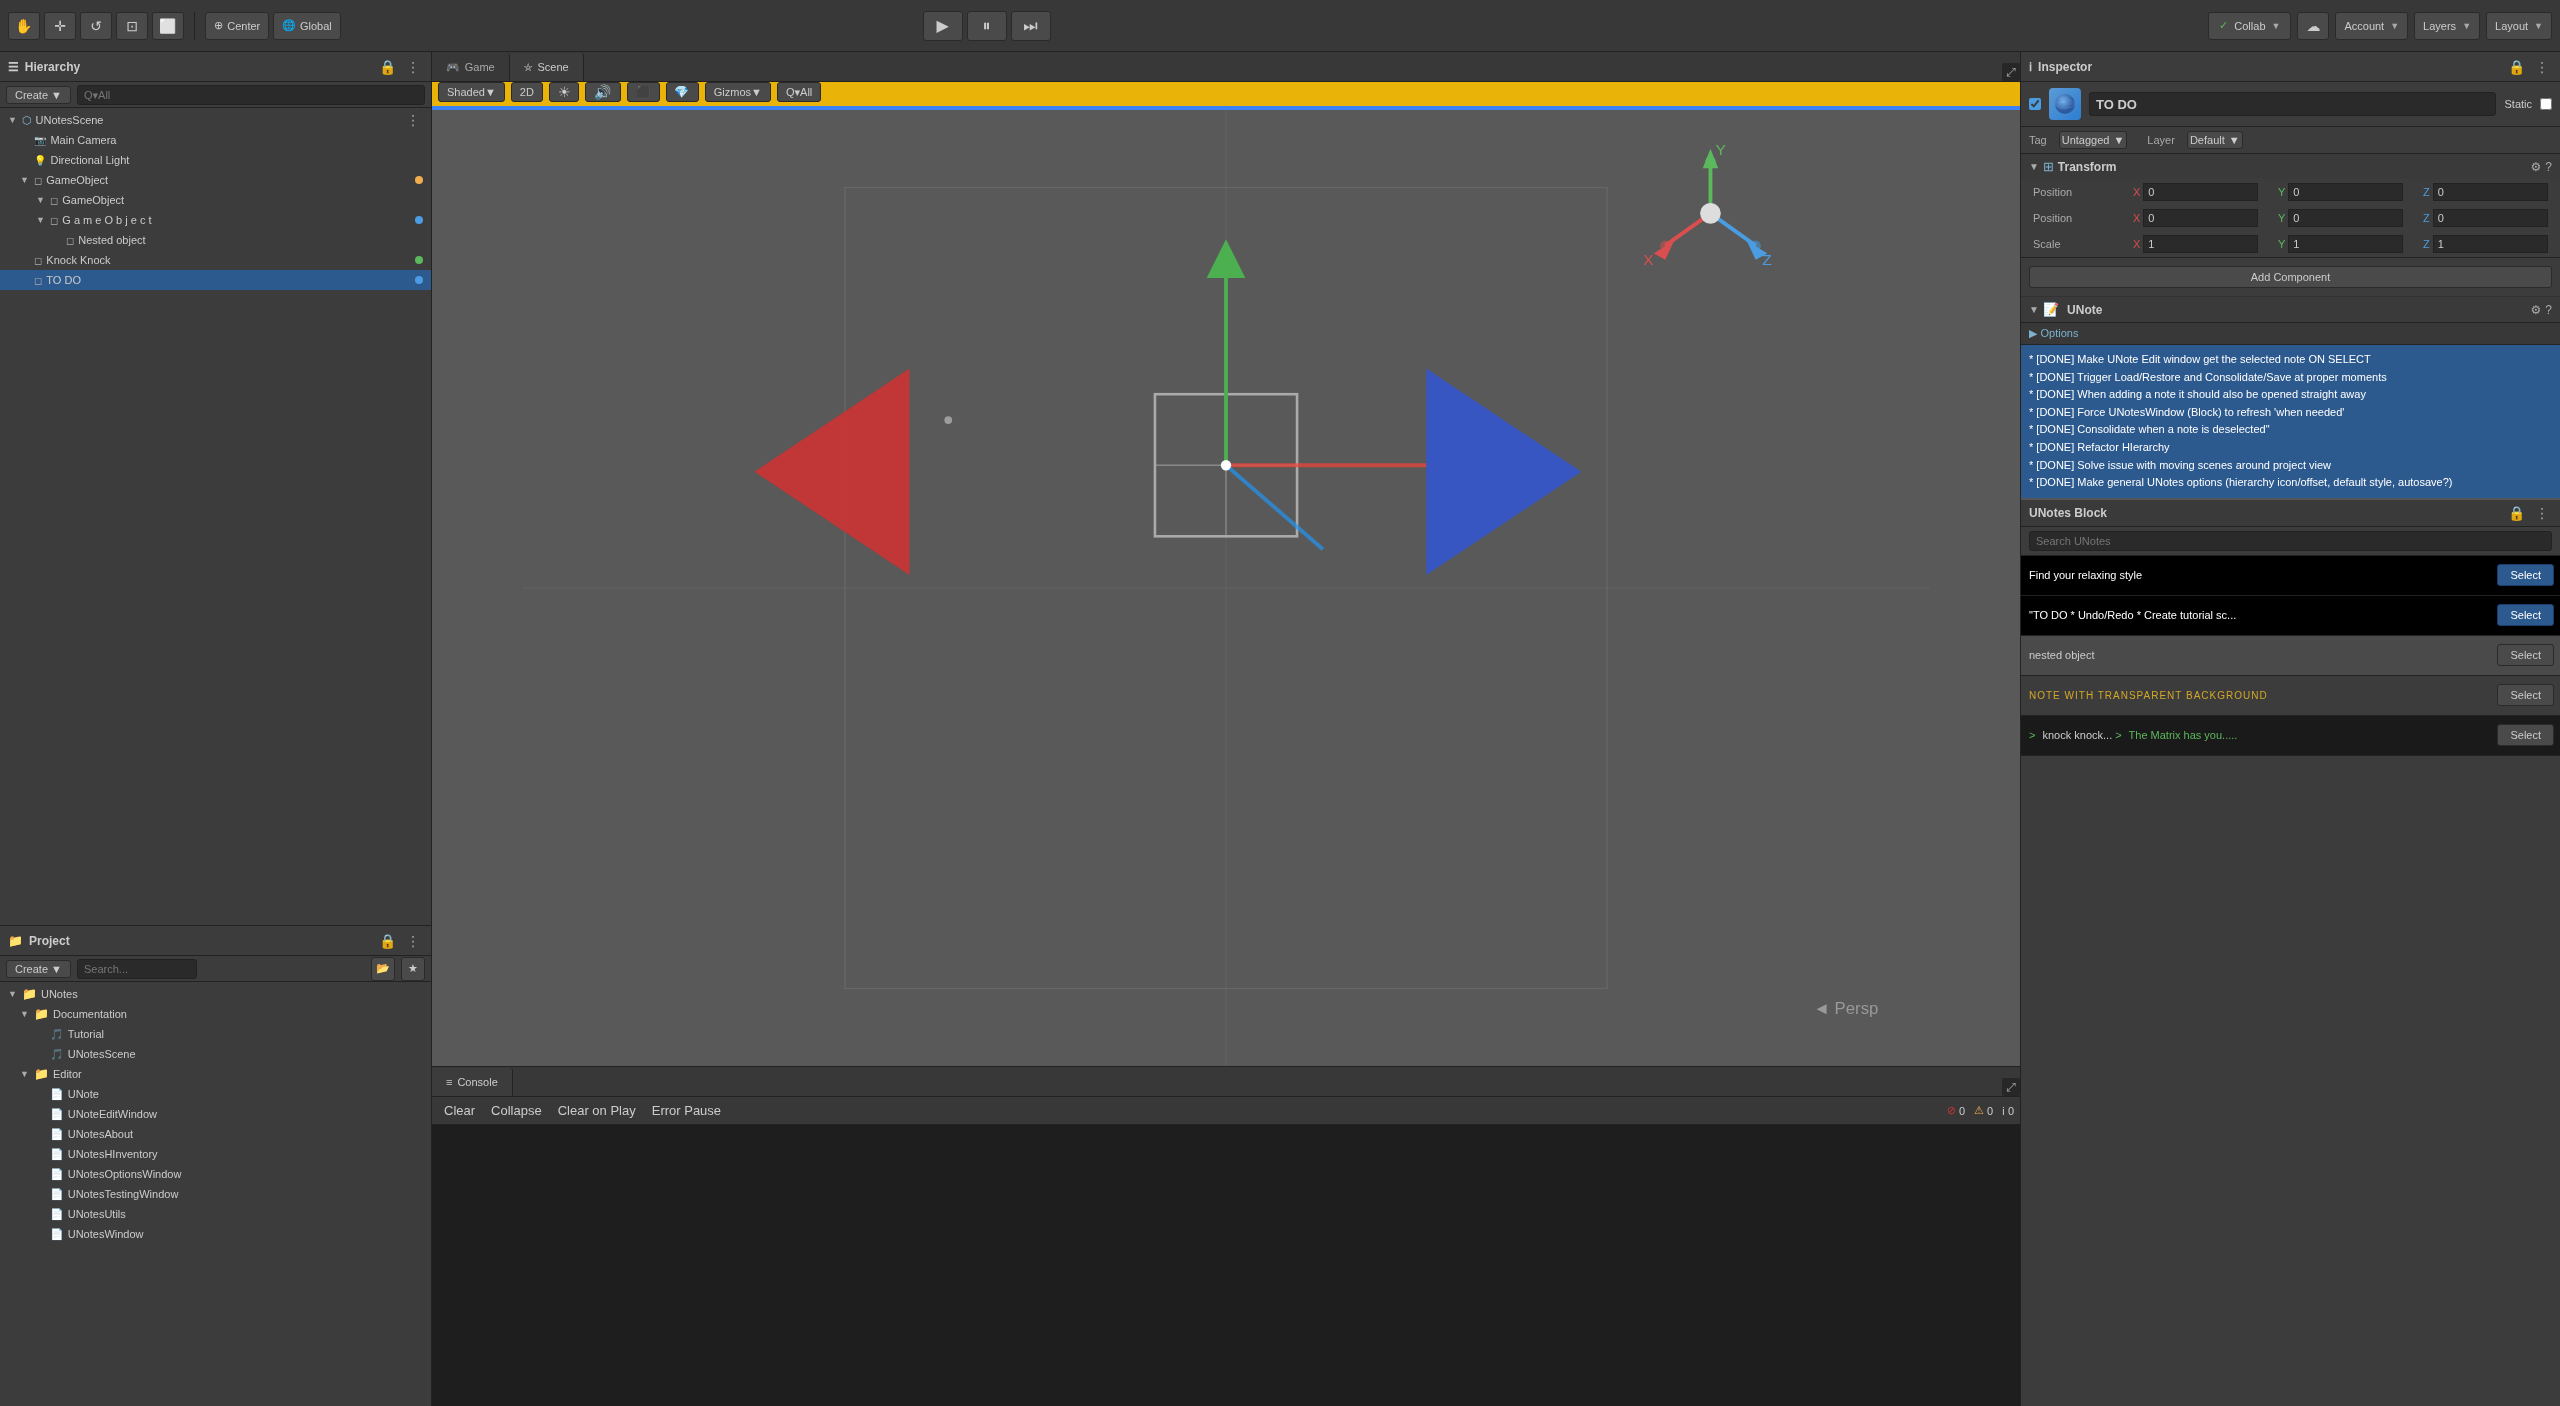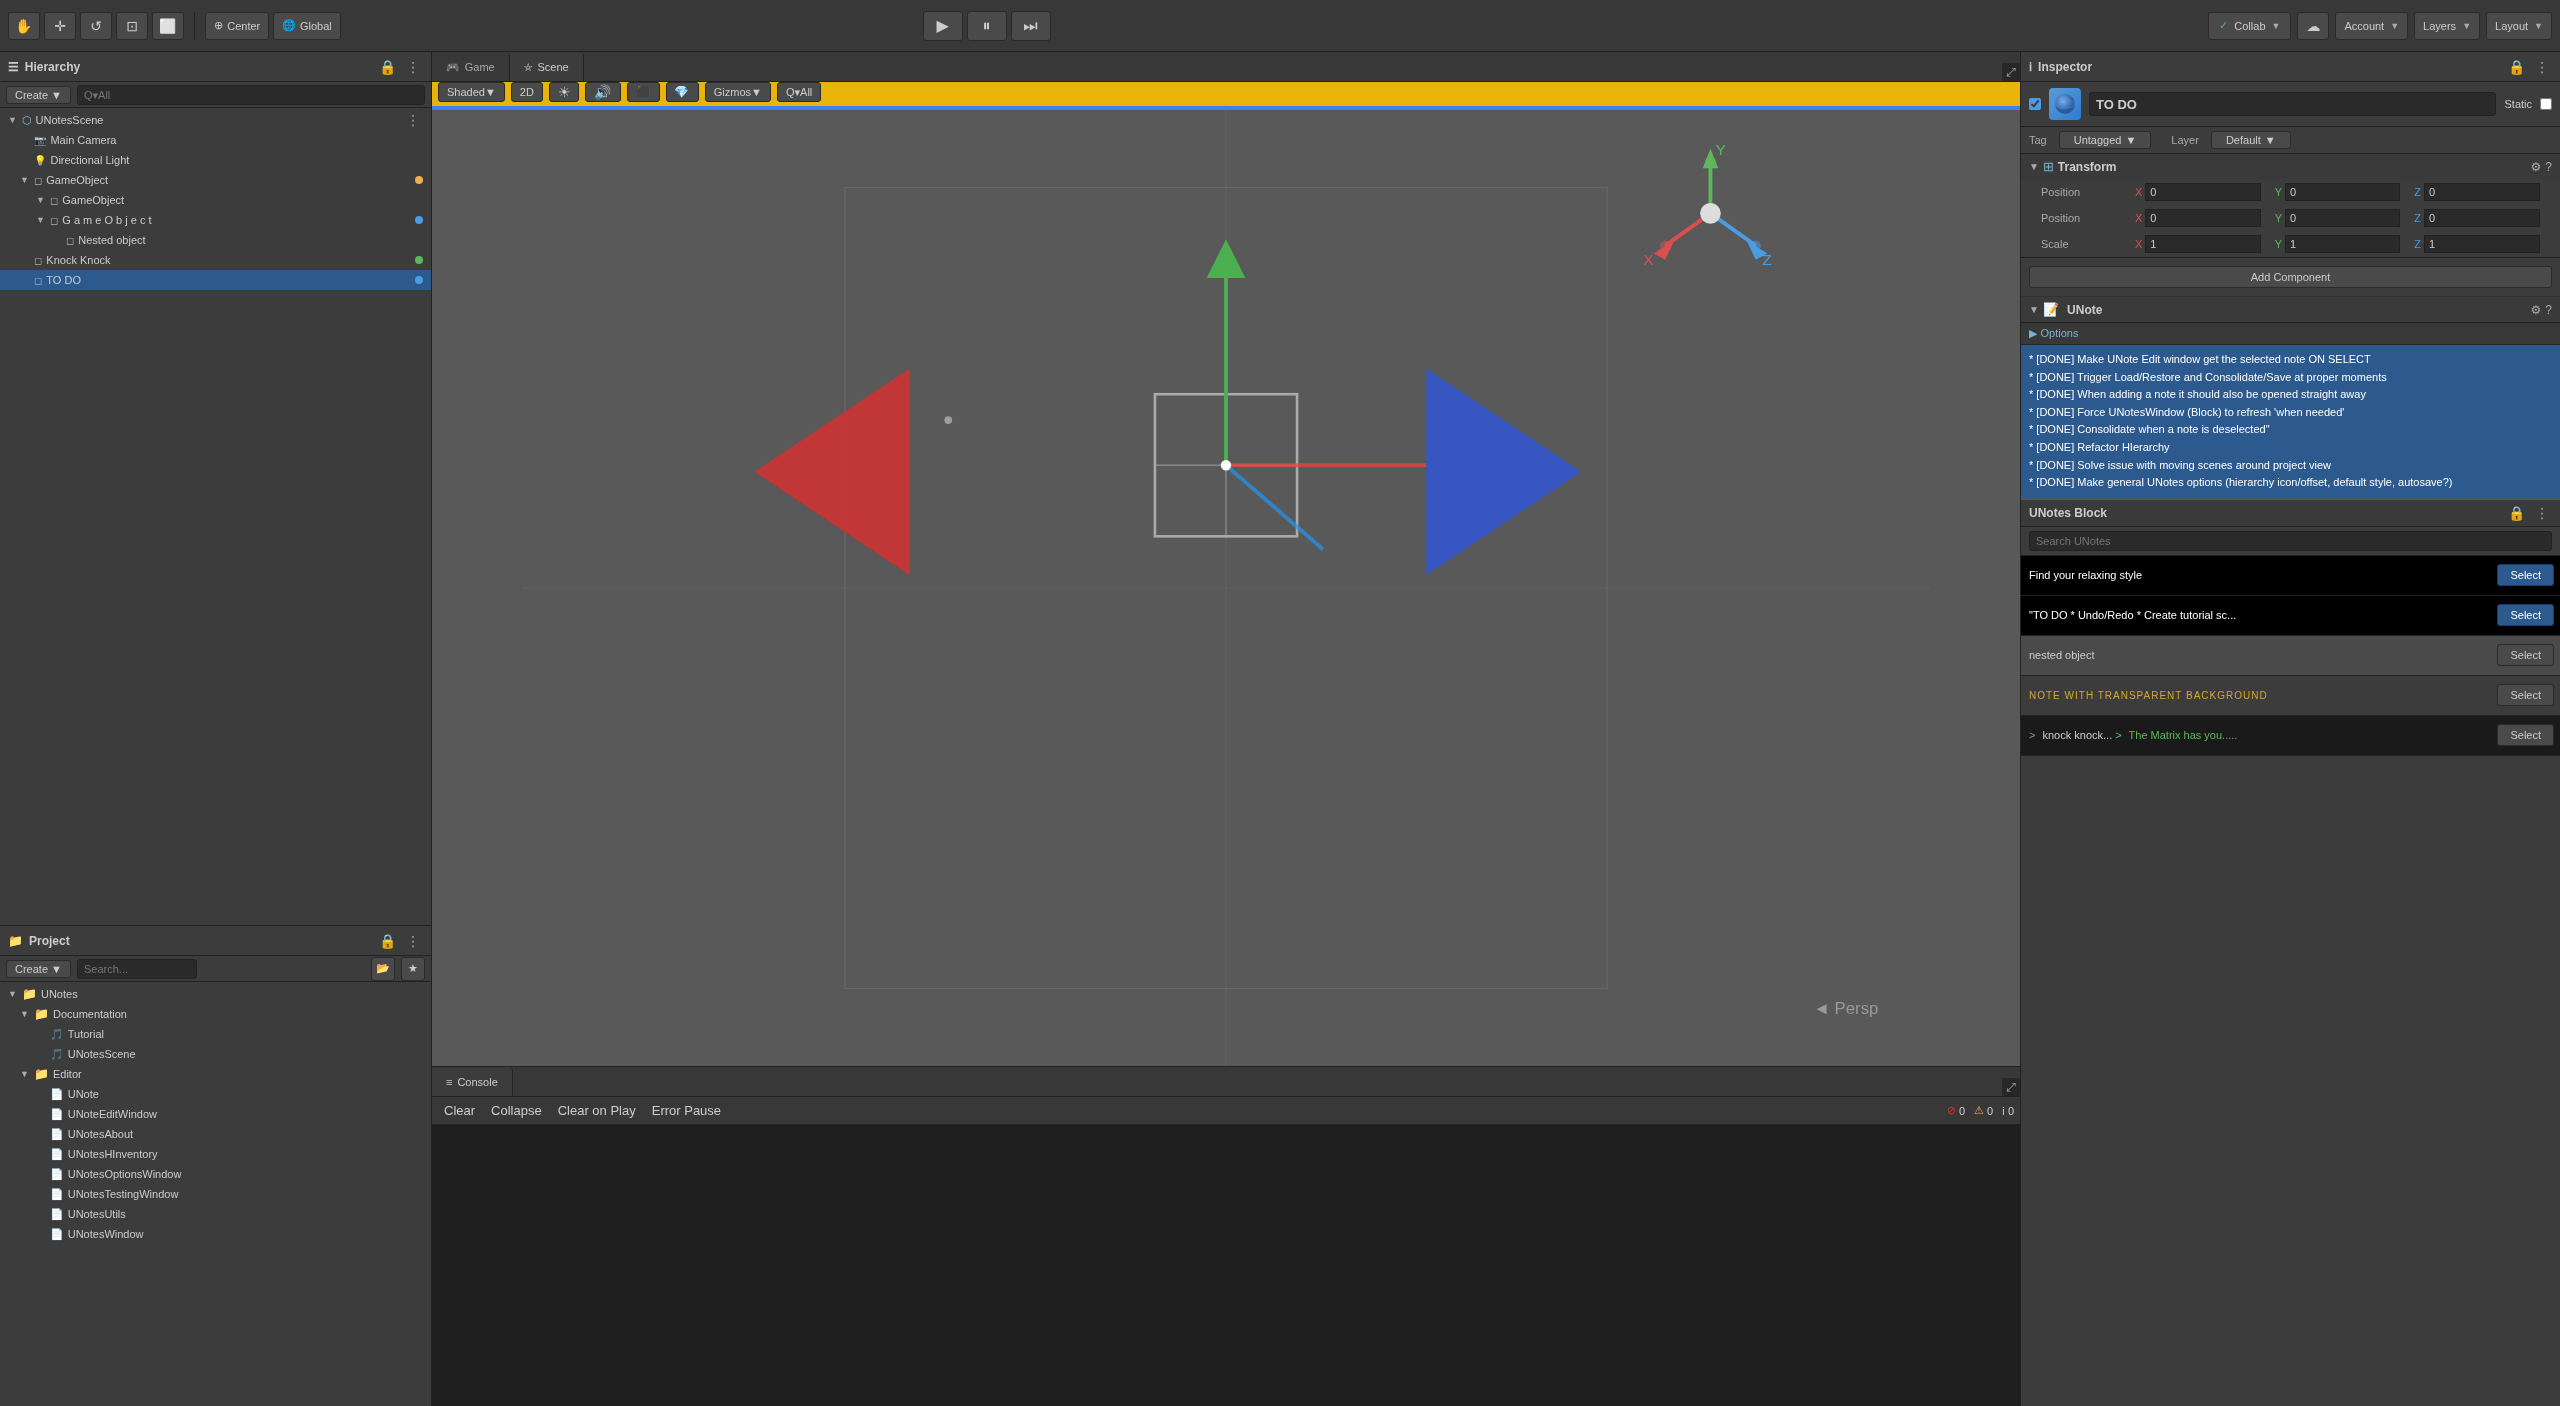--- a/index.html
+++ b/index.html
@@ -415,21 +415,21 @@
       display: flex;
       align-items: center;
       padding: 4px 8px;
       gap: 8px;
       border-bottom: 1px solid #222;
     }
     .tag-dropdown {
       background: #4a4a4a;
       border: 1px solid #2a2a2a;
       color: #ccc;
-      padding: 2px 14px;
+      padding: 2px 2px;
       border-radius: 3px;
       font-size: 11px;
       cursor: pointer;
       display: flex;
       align-items: center;
       gap: 4px;
     }
     .component-section {
       border-bottom: 1px solid #222;
     }
@@ -449,22 +449,22 @@
     .component-ctrl-btn {
       background: none;
       border: none;
       color: #aaa;
       cursor: pointer;
       font-size: 12px;
     }
     .transform-grid {
       display: grid;
       grid-template-columns: 80px 1fr 1fr 1fr;
-      gap: 14px;
-      padding: 4px 20px;
+      gap: 20px;
+      padding: 4px 12px;
     }
     .transform-label {
       display: flex;
       align-items: center;
       font-size: 11px;
       color: #aaa;
     }
     .transform-field {
       background: #2a2a2a;
       border: 1px solid #222;

